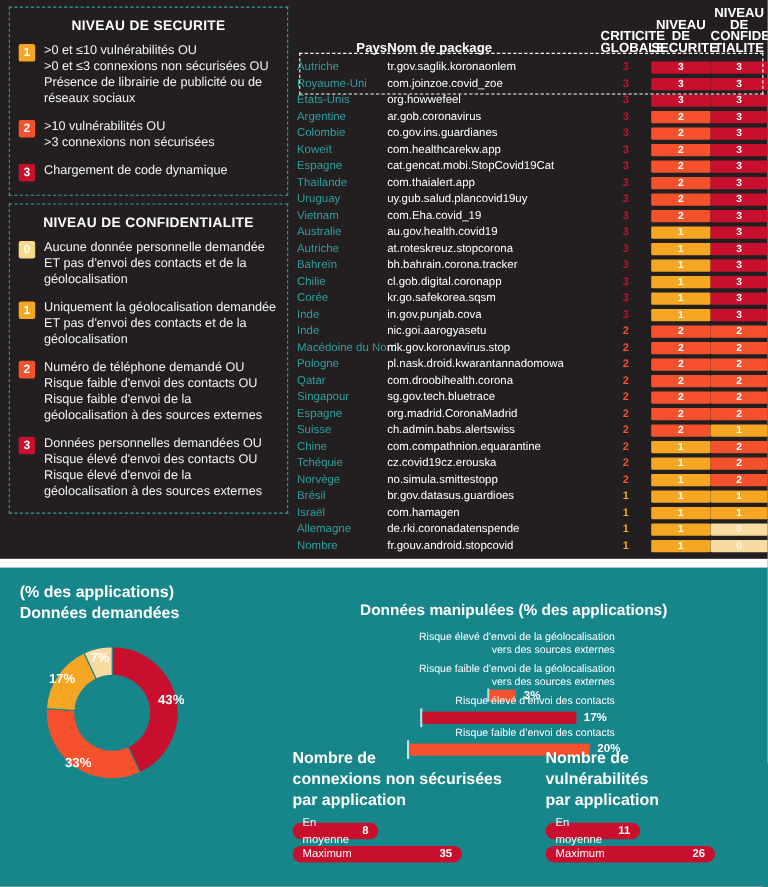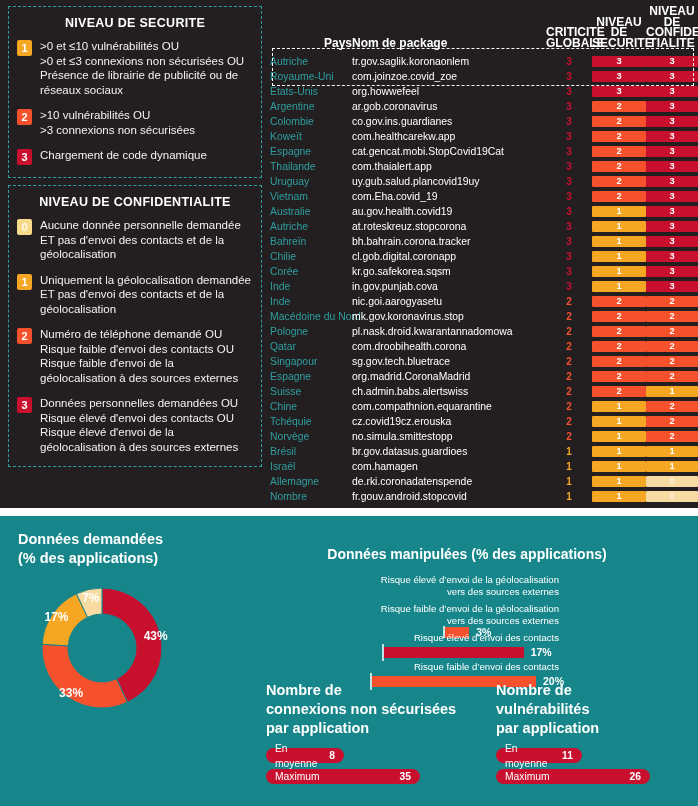--- a/index.html
+++ b/index.html
@@ -538,22 +538,22 @@
         <div class="hl-box"></div>
       </div>
 
     </div>
   </div>
 
   <div class="bottom-panel">
 
     <div class="donut-block">
       <div class="donut-title">
+        <div>(% des applications)</div>
         <div>Données demandées</div>
-        <div>(% des applications)</div>
       </div>
       <div class="donut-wrap">
         <svg id="donut-svg" width="160" height="130" viewBox="0 0 160 130">
             <path d="M80 5 A60 60 0 0 1 105.54675749390435 119.28962314796118 L94.47649591321246 95.76411978384466 A34 34 0 0 0 80 31 Z" fill="#c8102e" stroke="#17868b" stroke-width="1"></path>
             <text x="133.6754219066311" y="57.002121723190164" text-anchor="middle" fill="#ffffff" font-size="12" font-weight="bold" font-family="&quot;Liberation Sans&quot;, sans-serif">43%</text>
             <path d="M105.54675749390435 119.28962314796118 A60 60 0 0 1 20.118396294303707 61.2325688282412 L46.06709123343877 62.865122336003346 A34 34 0 0 0 94.47649591321246 95.76411978384466 Z" fill="#f4512c" stroke="#17868b" stroke-width="1"></path>
             <text x="49.0854142181328" y="114.48943158510087" text-anchor="middle" fill="#ffffff" font-size="12" font-weight="bold" font-family="&quot;Liberation Sans&quot;, sans-serif">33%</text>
             <path d="M20.118396294303707 61.2325688282412 A60 60 0 0 1 54.45324250609562 10.710376852038841 L65.52350408678753 34.23588021615534 A34 34 0 0 0 46.06709123343877 62.865122336003346 Z" fill="#f5a623" stroke="#17868b" stroke-width="1"></path>
             <text x="34.51056841489911" y="38.0854142181328" text-anchor="middle" fill="#ffffff" font-size="12" font-weight="bold" font-family="&quot;Liberation Sans&quot;, sans-serif">17%</text>
             <path d="M54.45324250609562 10.710376852038841 A60 60 0 0 1 79.99999999999999 5 L80 31 A34 34 0 0 0 65.52350408678753 34.23588021615534 Z" fill="#f7dba2" stroke="#17868b" stroke-width="1"></path>

